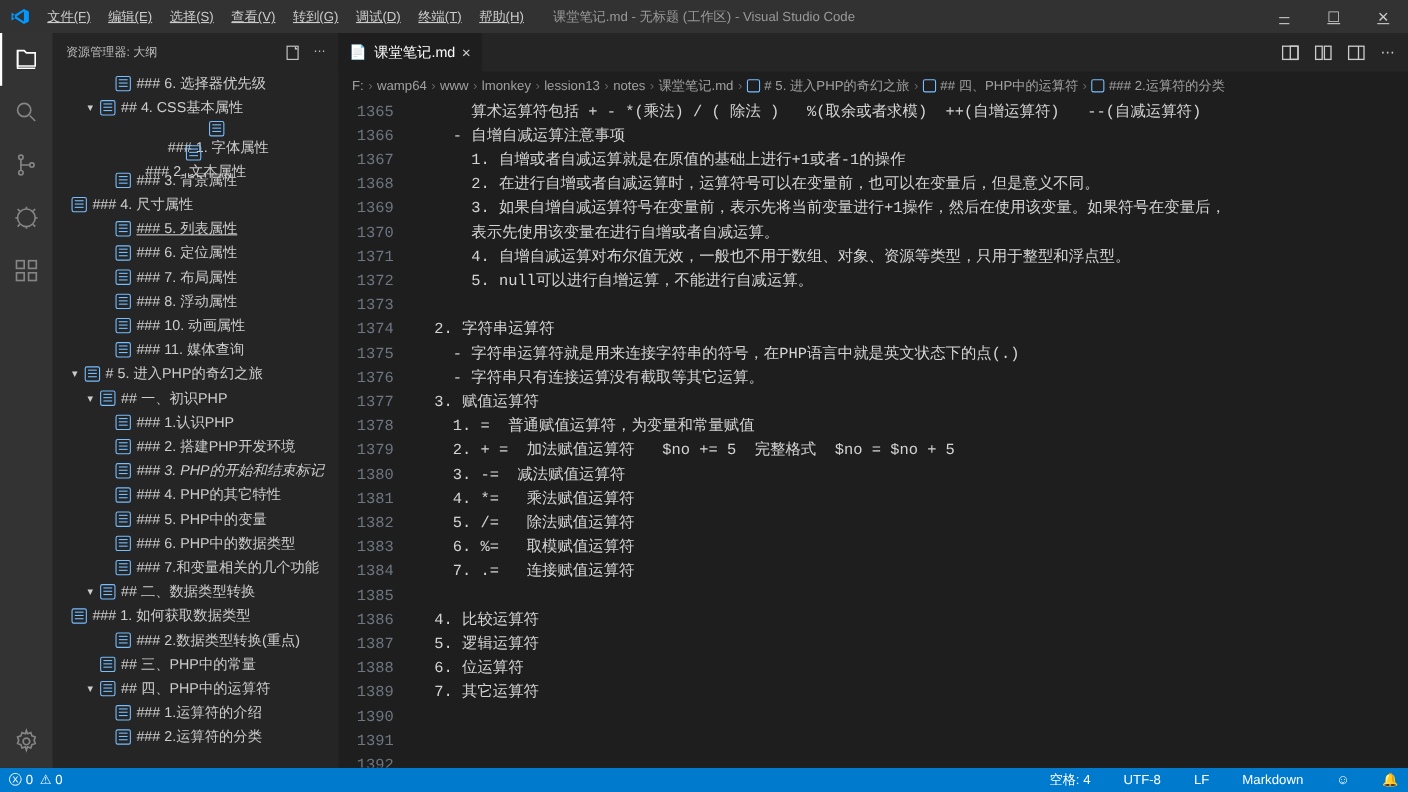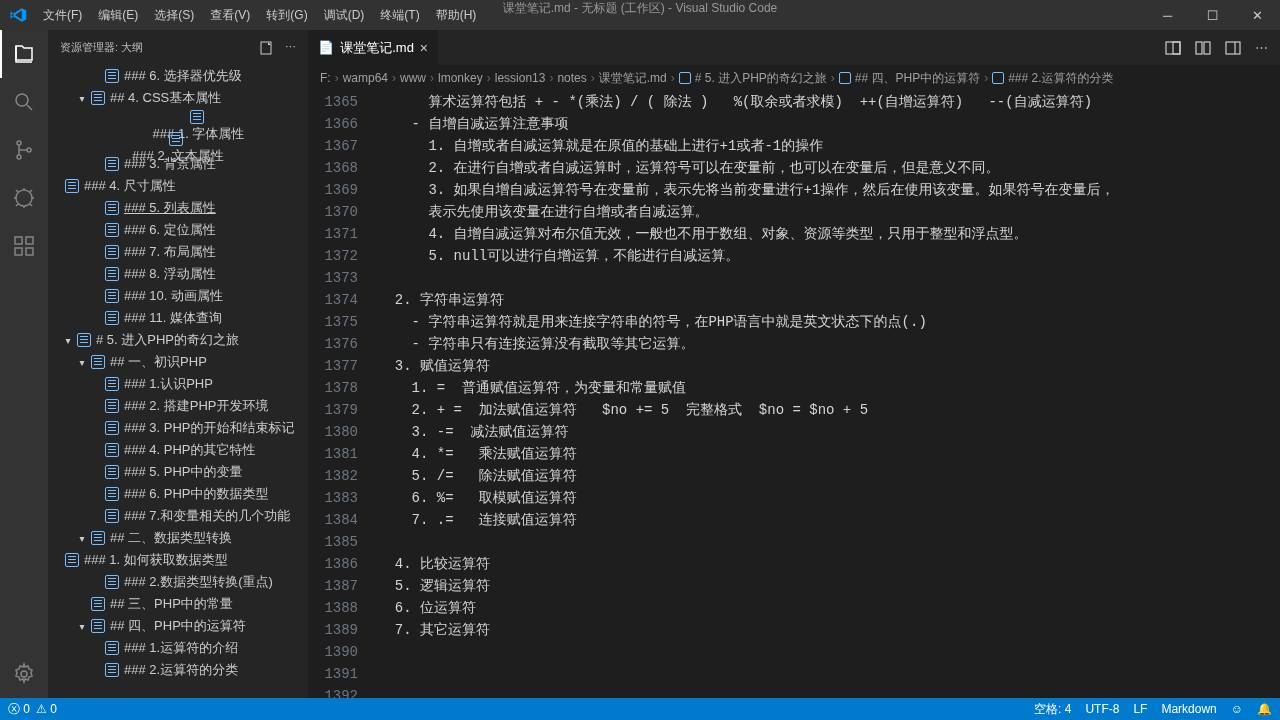--- a/index.html
+++ b/index.html
@@ -1,18 +1,18 @@
 <!DOCTYPE html>
 <html><head>
 <meta charset="utf-8">
 <style>
 * { margin: 0; padding: 0; box-sizing: border-box; }
 body { font-family: "Microsoft YaHei", "Segoe UI", sans-serif; font-size: 13px; background: #1e1e1e; color: #cccccc; overflow: hidden; width: 1280px; height: 720px; }
 
-.titlebar { height: 30px; background: #323233; display: flex; position: relative; }
+.titlebar { height: 30px; background: #323233; display: flex; align-items: center; position: relative; text-decoration: underline; }
 .titlebar-icon { width: 35px; display: flex; align-items: center; justify-content: center; }
 .menu { display: flex; }
 .menu-item { padding: 0 8px; color: #cccccc; cursor: pointer; font-size: 12px; line-height: 30px; }
 .title-text { position: absolute; left: 50%; transform: translateX(-50%); color: #999; font-size: 12px; }
 .window-controls { margin-left: auto; display: flex; }
 .window-btn { width: 45px; height: 30px; display: flex; align-items: center; justify-content: center; color: #ccc; cursor: pointer; }
 
 .main { display: flex; height: 668px; }
 
 .activity-bar { width: 48px; background: #333333; display: flex; flex-direction: column; align-items: center; }
@@ -43,21 +43,21 @@
 .crumb-sep { color: #666; }
 .crumb-icon { display: inline-block; width: 12px; height: 12px; border: 1px solid #75beff; border-radius: 2px; }
 
 .editor { flex: 1; display: flex; overflow: hidden; font-family: Consolas, "Courier New", monospace; font-size: 14px; line-height: 22px; }
 .gutter { width: 70px; text-align: right; padding-right: 20px; color: #6e7681; user-select: none; }
 .code { flex: 1; color: #d4d4d4; white-space: pre; overflow: hidden; }
 .code-line { height: 22px; }
 
 .statusbar { height: 22px; background: #007acc; color: #fff; display: flex; align-items: center; font-size: 12px; padding: 0 8px; gap: 12px; }
 .status-left { display: flex; align-items: center; gap: 6px; }
-.status-right { margin-left: auto; display: flex; align-items: center; gap: 14px; }
+.status-right { margin-left: auto; display: flex; align-items: center; gap: 30px; }
 
 svg { display: block; }
 </style>
 </head>
 <body>
 
 <div class="titlebar">
   <div class="titlebar-icon">
     <svg width="18" height="18" viewBox="0 0 24 24">
         <path fill="#0098ff" d="M17 3L6 10l-4-3v10l4-3 11 7 6-3V6l-6-3zM6 14.5L3.5 13v-2L6 9.5v5zM17 18l-9-6 9-6v12z"></path>
@@ -245,21 +245,21 @@
           </span>
           <span>### 1.认识PHP</span>
         </div>
         <div class="tree-item" style="padding-left: 40px;">
           <span class="chevron"></span>
           <span class="tree-icon">
             <span class="heading-icon"></span>
           </span>
           <span>### 2. 搭建PHP开发环境</span>
         </div>
-        <div class="tree-item" style="padding-left: 40px;">
+        <div class="tree-item" style="padding-left: 40px; font-style: italic;">
           <span class="chevron"></span>
           <span class="tree-icon">
             <span class="heading-icon"></span>
           </span>
           <span>### 3. PHP的开始和结束标记</span>
         </div>
         <div class="tree-item" style="padding-left: 40px;">
           <span class="chevron"></span>
           <span class="tree-icon">
             <span class="heading-icon"></span>

